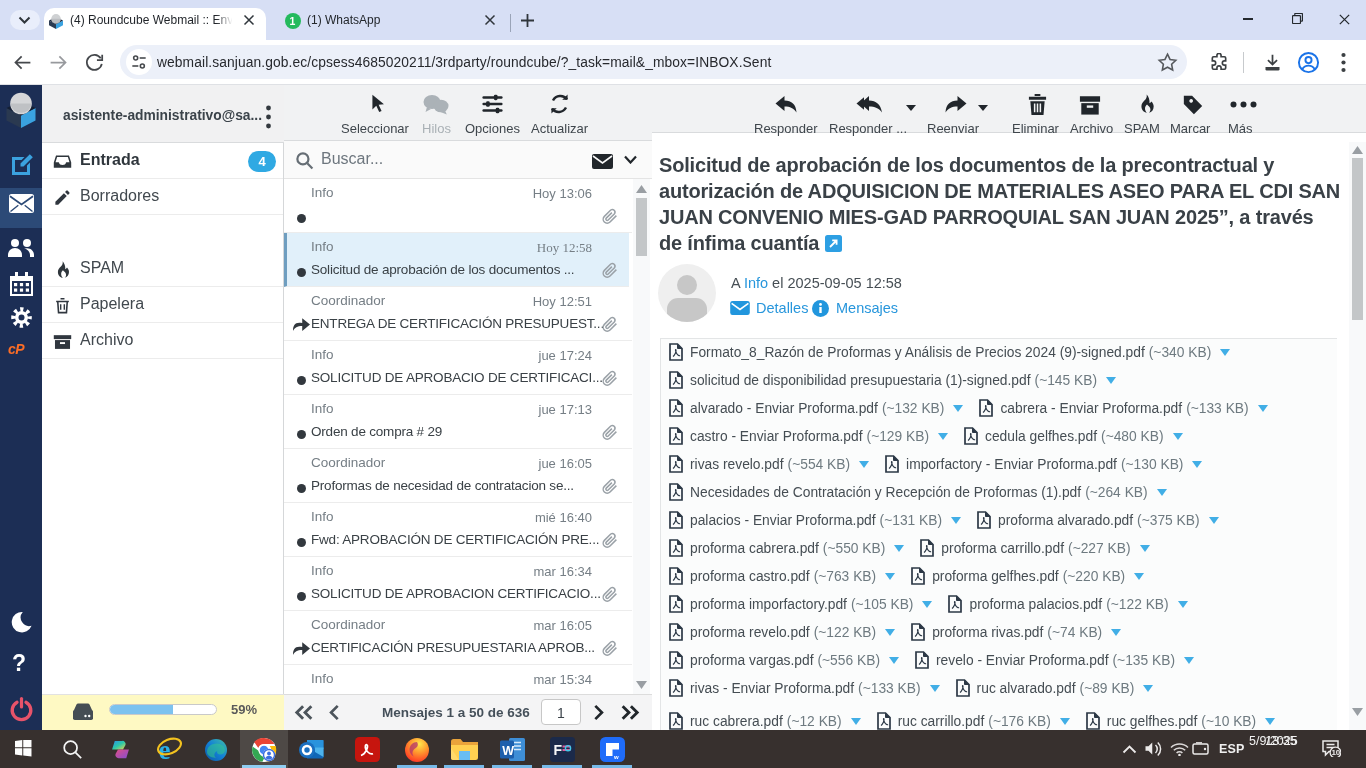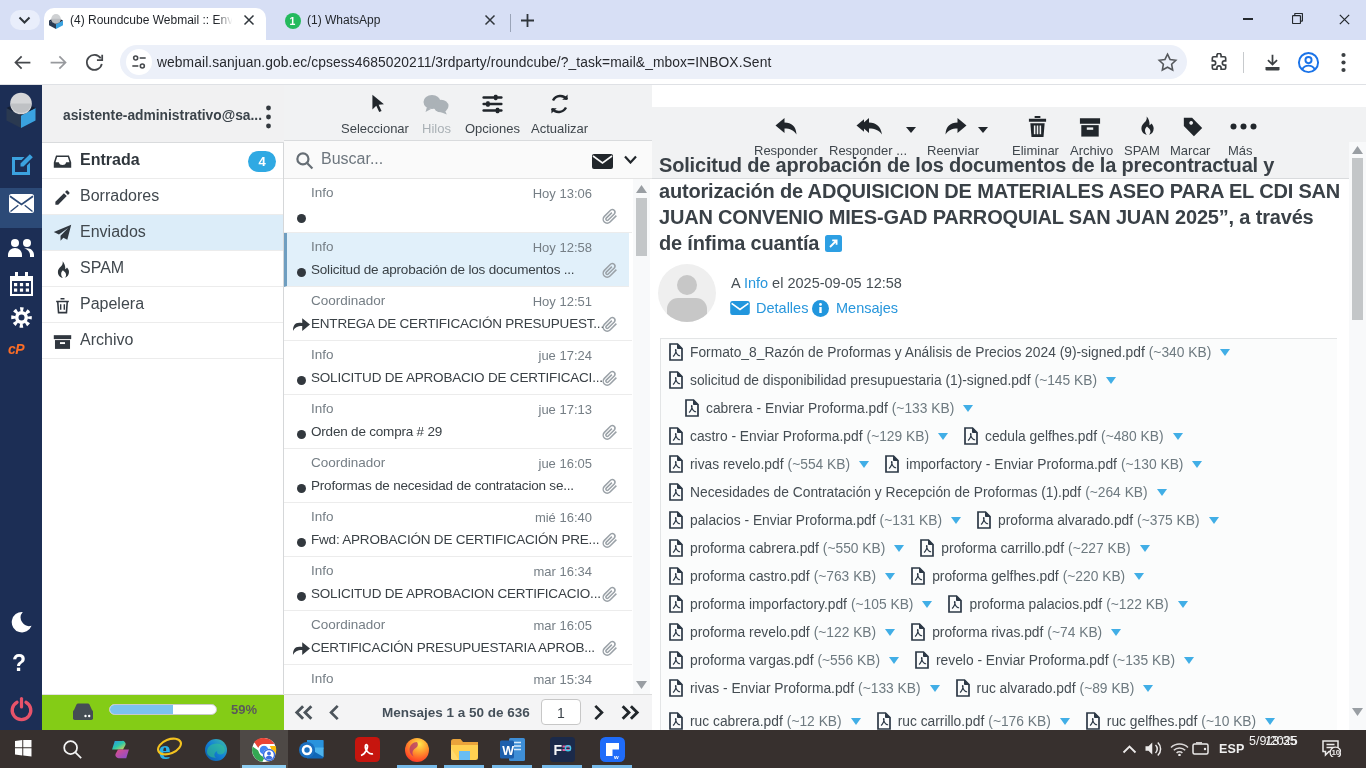--- a/index.html
+++ b/index.html
@@ -24,31 +24,31 @@
 
 
 #folders { left:42px; top:85px; width:242px; height:645px; background:#fff; border-right:1px solid #d5d7d9; }
 #acctheader { left:42px; top:85px; width:242px; height:58px; background:#f1f1f2; border-bottom:1px solid #d9dbdd; }
 #acctname { left:63px; top:108px; width:200px; font-size:13.8px; font-weight:bold; color:#3b434a; white-space:nowrap; overflow:hidden; }
 .fitem { left:42px; width:241px; height:36px; border-bottom:1px solid #ececec; }
 .fname { position:absolute; left:38px; top:8px; font-size:16px; color:#41484e; }
 .ficon { position:absolute; left:11px; top:9px; width:19px; height:19px; }
 #acctdots { left:266px; top:105px; }
 #badge4 { position:absolute; left:206px; top:8px; width:28px; height:21px; background:#2fa9e3; border-radius:10.5px; color:#fff; font-size:13px; font-weight:bold; text-align:center; line-height:21px; }
-#quota { left:42px; top:694px; width:242px; height:36px; border-top:1px solid #e2e2e2; background:#84cc16; }
+#quota { left:42px; top:694px; width:242px; height:36px; border-top:1px solid #e2e2e2; background:#fef9c3; }
 #listbar { left:284px; top:85px; width:368px; height:56px; background:#f1f2f3; border-bottom:1px solid #d9dbdd; }
 #searchrow { left:284px; top:141px; width:368px; height:38px; background:#fafafa; border-bottom:1px solid #e4e4e4; }
 .mrow { left:284px; width:348px; height:54px; border-bottom:1px solid #ececec; background:#fff; }
 .msender { position:absolute; left:27px; top:6px; font-size:13.5px; color:#757e85; }
 .mdate { position:absolute; right:40px; top:7px; font-size:13px; color:#757e85; }
 .msubj { position:absolute; left:27px; top:29px; width:296px; letter-spacing:-0.2px; font-size:13.5px; color:#3a4146; white-space:nowrap; overflow:hidden; }
 .mdot { position:absolute; left:13px; top:35px; width:9px; height:9px; border-radius:50%; background:#32383e; }
 .mclip { position:absolute; right:13px; top:27px; width:18px; height:20px; }
 #pagebar { left:284px; top:694px; width:368px; height:36px; background:#f4f4f5; border-top:1px solid #dcdcdc; }
-#viewbar { left:652px; top:85px; width:714px; height:72px; background:#f1f2f3; border-bottom:1px solid #d9dbdd;margin-top:22px; }
+#viewbar { left:652px; top:85px; width:714px; height:48px; background:#f1f2f3; border-bottom:1px solid #d9dbdd; }
 .tlabel { position:absolute; font-size:13px; color:#3f464c; white-space:nowrap; }
 #subject { left:659px; top:152px; width:690px; font-size:20px; font-weight:bold; color:#3a4147; line-height:26px; letter-spacing:-0.18px; }
 #meta-ainfo { left:731px; top:275px; font-size:14.5px; color:#474f55; }
 #attbox { left:660px; top:338px; width:677px; height:392px; background:#fbfcfc; border-top:1px solid #e3e5e6; border-left:1px solid #e3e5e6; }
 .arow { position:absolute; left:669px; height:28px; display:flex; align-items:center; white-space:nowrap; }
 .aitem { display:inline-flex; align-items:center; }
 .aname { font-size:13.8px; color:#454d53; margin-left:7px; }
 .asize { font-size:13.8px; color:#6e7a80; margin-left:4px; }
 .acaret { width:0; height:0; border-left:5.5px solid transparent; border-right:5.5px solid transparent; border-top:7px solid #41aee6; margin-left:9px; }
 .g2 { margin-left:16px; }
@@ -218,26 +218,20 @@
       </svg>
     <span class="fname" style="font-weight:bold;color:#2f363c;">Entrada</span>
     <span id="badge4">4</span>
   </div>
   <div class="abs fitem" style="top:179px;">
     <svg class="ficon" viewBox="0 0 24 24" fill="#30373f">
         <path d="M3 17.4V21h3.6L17.4 10.2 13.8 6.6 3 17.4zM20.7 7c.4-.4.4-1 0-1.4l-2.3-2.3c-.4-.4-1-.4-1.4 0l-1.8 1.8 3.7 3.7L20.7 7z"></path>
       </svg>
     <span class="fname">Borradores</span>
   </div>
-  <div class="abs fitem" style="top:215px;background:#dcedf9;">
-    <svg class="ficon" viewBox="0 0 24 24" fill="#30373f">
-        <path d="M23 1 1 10l6.5 3.2L19 5 9.5 14.9V21l3.6-3.7 5 2.5L23 1z"></path>
-      </svg>
-    <span class="fname">Enviados</span>
-  </div>
   <div class="abs fitem" style="top:251px;">
     <svg class="ficon" viewBox="0 0 24 24" fill="#2f363c">
         <path d="M12.2 1.5c.6 3.2-.8 5.2-2.6 7-1.7 1.7-3.4 3.5-3.4 6.6 0 3.9 2.6 7.1 6.3 7.4-1.4-1.2-2.2-3-2.2-4.9 0-2.1 1.1-3.4 2.3-4.6 1.2 1.5 3.9 2.8 3.9 5.5 0 1.5-.6 3-1.7 4 3.2-.7 5.4-3.6 5.4-7.3 0-2.6-1.2-4.2-2.5-5.7-.6 1-1.3 1.7-2.3 2.1.5-3.5-.9-7.6-3.2-10.1z"></path>
       </svg>
     <span class="fname">SPAM</span>
   </div>
   <div class="abs fitem" style="top:287px;">
     <svg class="ficon" viewBox="0 0 24 24" fill="none" stroke="#30373f" stroke-width="2">
         <path d="M4 7h16M9.5 3.5h5M6 7l1 14h10l1-14" fill="none"></path>
         <path d="M9.7 10.5v7M14.3 10.5v7" stroke-width="1.8"></path>
@@ -313,21 +307,21 @@
   <div class="abs mrow" style="top:179px;">
     <span class="msender">Info</span>
       <span class="mdate">Hoy 13:06</span>
     <span class="mdot"></span>
     <svg class="mclip" viewBox="0 0 24 24" fill="none" stroke="#9aa1a7" stroke-width="2">
         <path d="M20.5 11.5 12 20a5.3 5.3 0 0 1-7.5-7.5L13 4a3.6 3.6 0 0 1 5 5l-8.4 8.4a1.8 1.8 0 0 1-2.6-2.6L14.5 7.5"></path>
       </svg>
   </div>
   <div class="abs mrow" style="top:233px;background:#e1f0fa;border-left:3px solid #6f9ec0;width:345px;">
     <span class="msender" style="left:24px;">Info</span>
-      <span class="mdate" style="right:37px;">Hoy 12:58</span>
+      <span class="mdate" style="right:37px;font-family:Liberation Serif, serif;">Hoy 12:58</span>
     <span class="mdot" style="left:10px;"></span>
       <span class="msubj" style="left:24px;">Solicitud de aprobación de los documentos ...</span>
     <svg class="mclip" style="right:10px;" viewBox="0 0 24 24" fill="none" stroke="#9aa1a7" stroke-width="2">
         <path d="M20.5 11.5 12 20a5.3 5.3 0 0 1-7.5-7.5L13 4a3.6 3.6 0 0 1 5 5l-8.4 8.4a1.8 1.8 0 0 1-2.6-2.6L14.5 7.5"></path>
       </svg>
   </div>
   <div class="abs mrow" style="top:287px;">
     <span class="msender">Coordinador</span>
       <span class="mdate">Hoy 12:51</span>
     <svg style="position:absolute;left:9px;top:30px;" width="17" height="15" viewBox="0 0 24 20" fill="#32383e">
@@ -500,20 +494,30 @@
           <path d="M1 1h7.5L13 5.5V17H1z" fill="none" stroke="#2c3846" stroke-width="1.7"></path>
           <path d="M8.5 1v4.5H13" fill="#2c3846" stroke="#2c3846" stroke-width="1"></path>
           <path d="M4 13.5c1.5-1 3.5-5 3-6.5-.4-1.2-1.3.6 1 4 .8 1.2 2.5 2 3 1.5" fill="none" stroke="#2c3846" stroke-width="1.2"></path>
         </svg>
         <span class="aname">solicitud de disponibilidad presupuestaria (1)-signed.pdf</span>
         <span class="asize">(~145 KB)</span>
         <span class="acaret"></span>
       </span>
     </div>
   <div class="abs arow" style="top:394px;">
+      <span class="aitem">
+        <svg class="apdf" width="14" height="18" viewBox="0 0 14 18">
+          <path d="M1 1h7.5L13 5.5V17H1z" fill="none" stroke="#2c3846" stroke-width="1.7"></path>
+          <path d="M8.5 1v4.5H13" fill="#2c3846" stroke="#2c3846" stroke-width="1"></path>
+          <path d="M4 13.5c1.5-1 3.5-5 3-6.5-.4-1.2-1.3.6 1 4 .8 1.2 2.5 2 3 1.5" fill="none" stroke="#2c3846" stroke-width="1.2"></path>
+        </svg>
+        <span class="aname">alvarado - Enviar Proforma.pdf</span>
+        <span class="asize">(~132 KB)</span>
+        <span class="acaret"></span>
+      </span>
       <span class="aitem g2">
         <svg class="apdf" width="14" height="18" viewBox="0 0 14 18">
           <path d="M1 1h7.5L13 5.5V17H1z" fill="none" stroke="#2c3846" stroke-width="1.7"></path>
           <path d="M8.5 1v4.5H13" fill="#2c3846" stroke="#2c3846" stroke-width="1"></path>
           <path d="M4 13.5c1.5-1 3.5-5 3-6.5-.4-1.2-1.3.6 1 4 .8 1.2 2.5 2 3 1.5" fill="none" stroke="#2c3846" stroke-width="1.2"></path>
         </svg>
         <span class="aname">cabrera - Enviar Proforma.pdf</span>
         <span class="asize">(~133 KB)</span>
         <span class="acaret"></span>
       </span>

